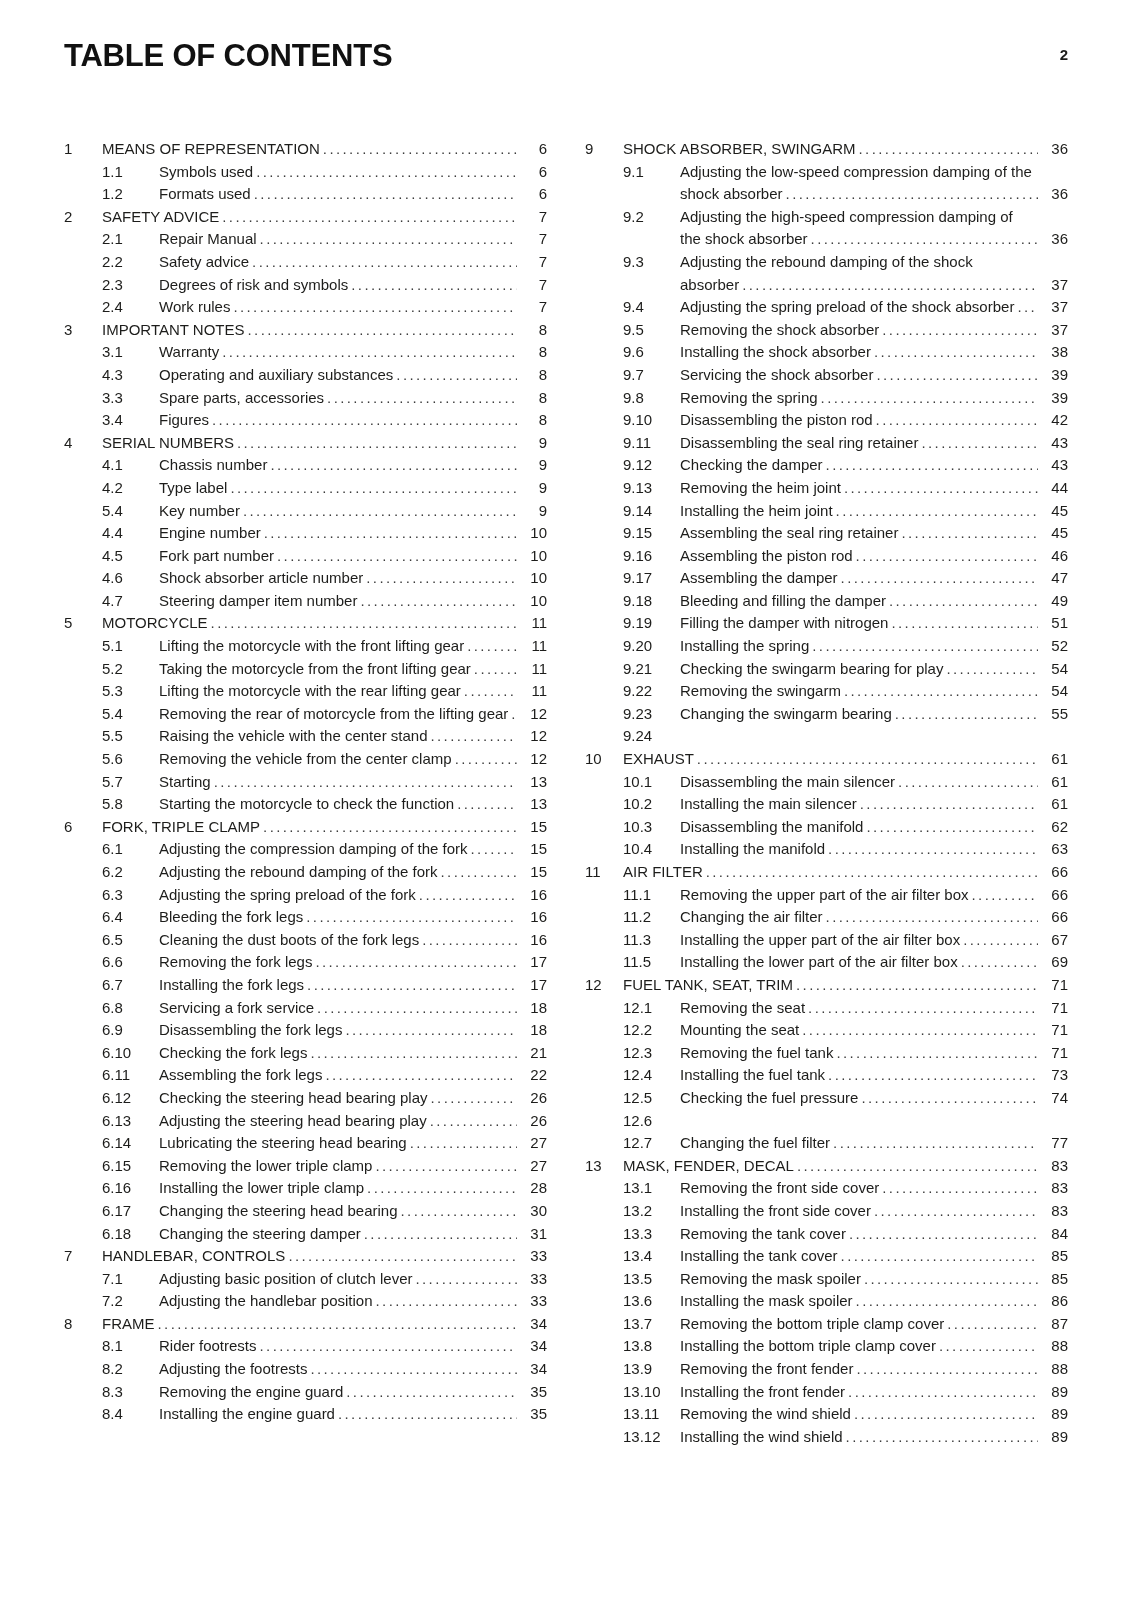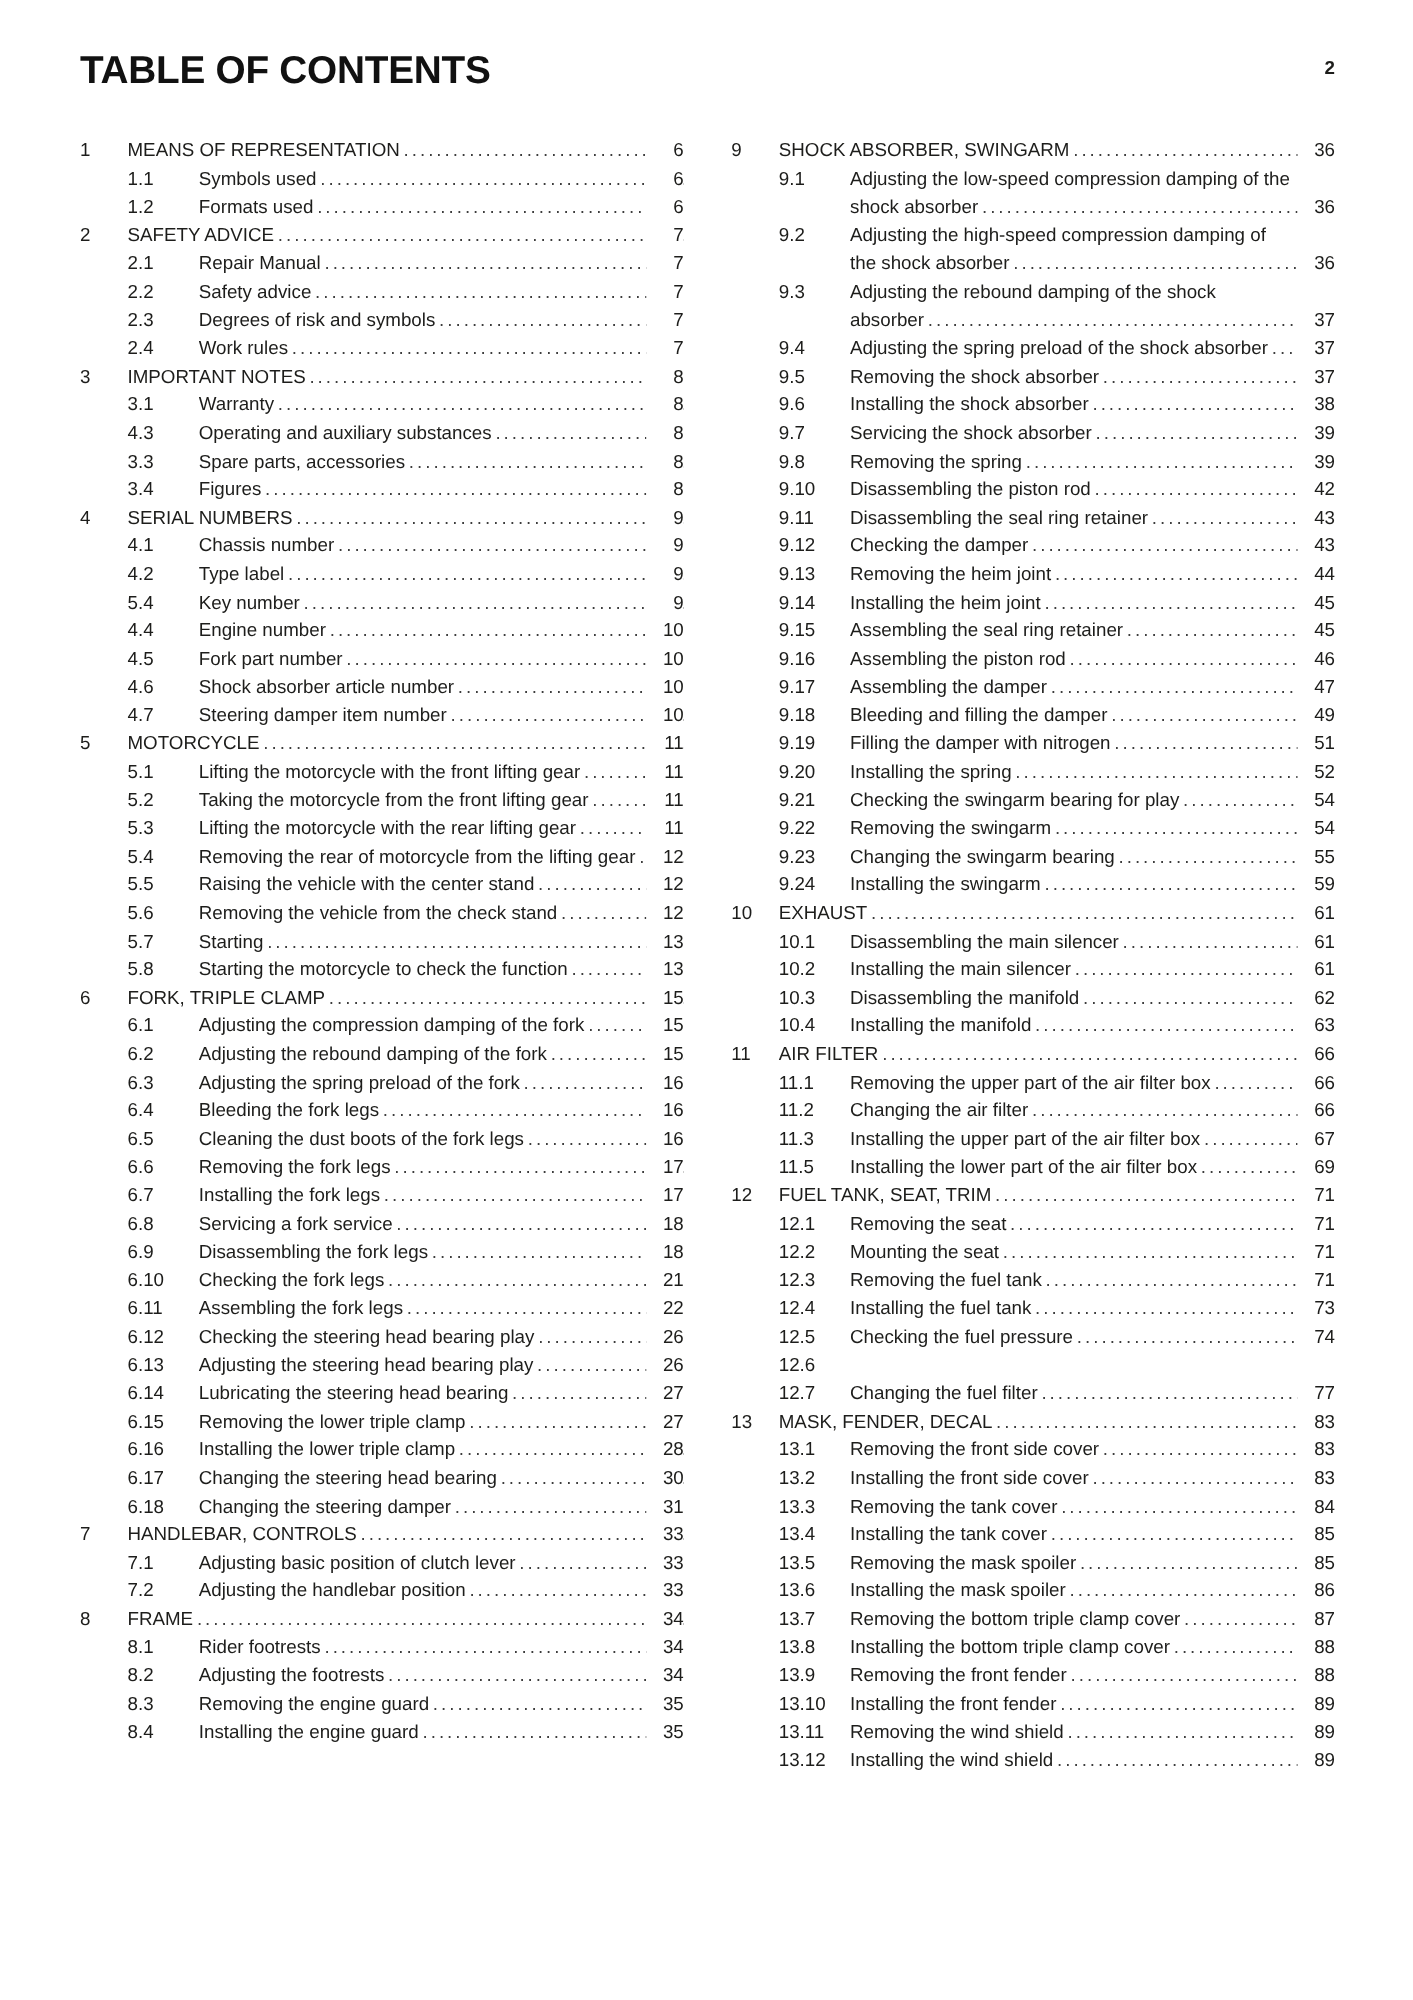--- a/index.html
+++ b/index.html
@@ -17,21 +17,21 @@
     width: 1130px;
     height: 1600px;
     padding: 38px 62px 24px 64px;
     overflow: hidden;
   }
 
   .page-header {
     display: flex;
     justify-content: space-between;
     align-items: flex-start;
-    margin-bottom: 36px;
+    margin-bottom: 64px;
   }
 
   .page-title {
     font-size: 31px;
     font-weight: 700;
     letter-spacing: -0.2px;
     color: #111111;
   }
 
   .page-no {
@@ -215,21 +215,21 @@
         <div class="row entry">
           <span class="num">5.4</span>
           <span class="body"><span class="title">Removing the rear of motorcycle from the lifting gear</span><span class="dots"></span><span class="pg">12</span></span>
         </div>
         <div class="row entry">
           <span class="num">5.5</span>
           <span class="body"><span class="title">Raising the vehicle with the center stand</span><span class="dots"></span><span class="pg">12</span></span>
         </div>
         <div class="row entry">
           <span class="num">5.6</span>
-          <span class="body"><span class="title">Removing the vehicle from the check stand</span><span class="dots"></span><span class="pg">12</span></span>
+          <span class="body"><span class="title">Removing the vehicle from the center clamp</span><span class="dots"></span><span class="pg">12</span></span>
         </div>
         <div class="row entry">
           <span class="num">5.7</span>
           <span class="body"><span class="title">Starting</span><span class="dots"></span><span class="pg">13</span></span>
         </div>
         <div class="row entry">
           <span class="num">5.8</span>
           <span class="body"><span class="title">Starting the motorcycle to check the function</span><span class="dots"></span><span class="pg">13</span></span>
         </div>
         <div class="row chapter">
@@ -429,21 +429,20 @@
         <div class="row entry">
           <span class="num">9.22</span>
           <span class="body"><span class="title">Removing the swingarm</span><span class="dots"></span><span class="pg">54</span></span>
         </div>
         <div class="row entry">
           <span class="num">9.23</span>
           <span class="body"><span class="title">Changing the swingarm bearing</span><span class="dots"></span><span class="pg">55</span></span>
         </div>
         <div class="row entry">
           <span class="num">9.24</span>
-          <span class="body"><span class="title">Installing the swingarm</span><span class="dots"></span><span class="pg">59</span></span>
         </div>
         <div class="row chapter">
           <span class="num">10</span>
           <span class="body"><span class="title">EXHAUST</span><span class="dots"></span><span class="pg">61</span></span>
         </div>
         <div class="row entry">
           <span class="num">10.1</span>
           <span class="body"><span class="title">Disassembling the main silencer</span><span class="dots"></span><span class="pg">61</span></span>
         </div>
         <div class="row entry">

